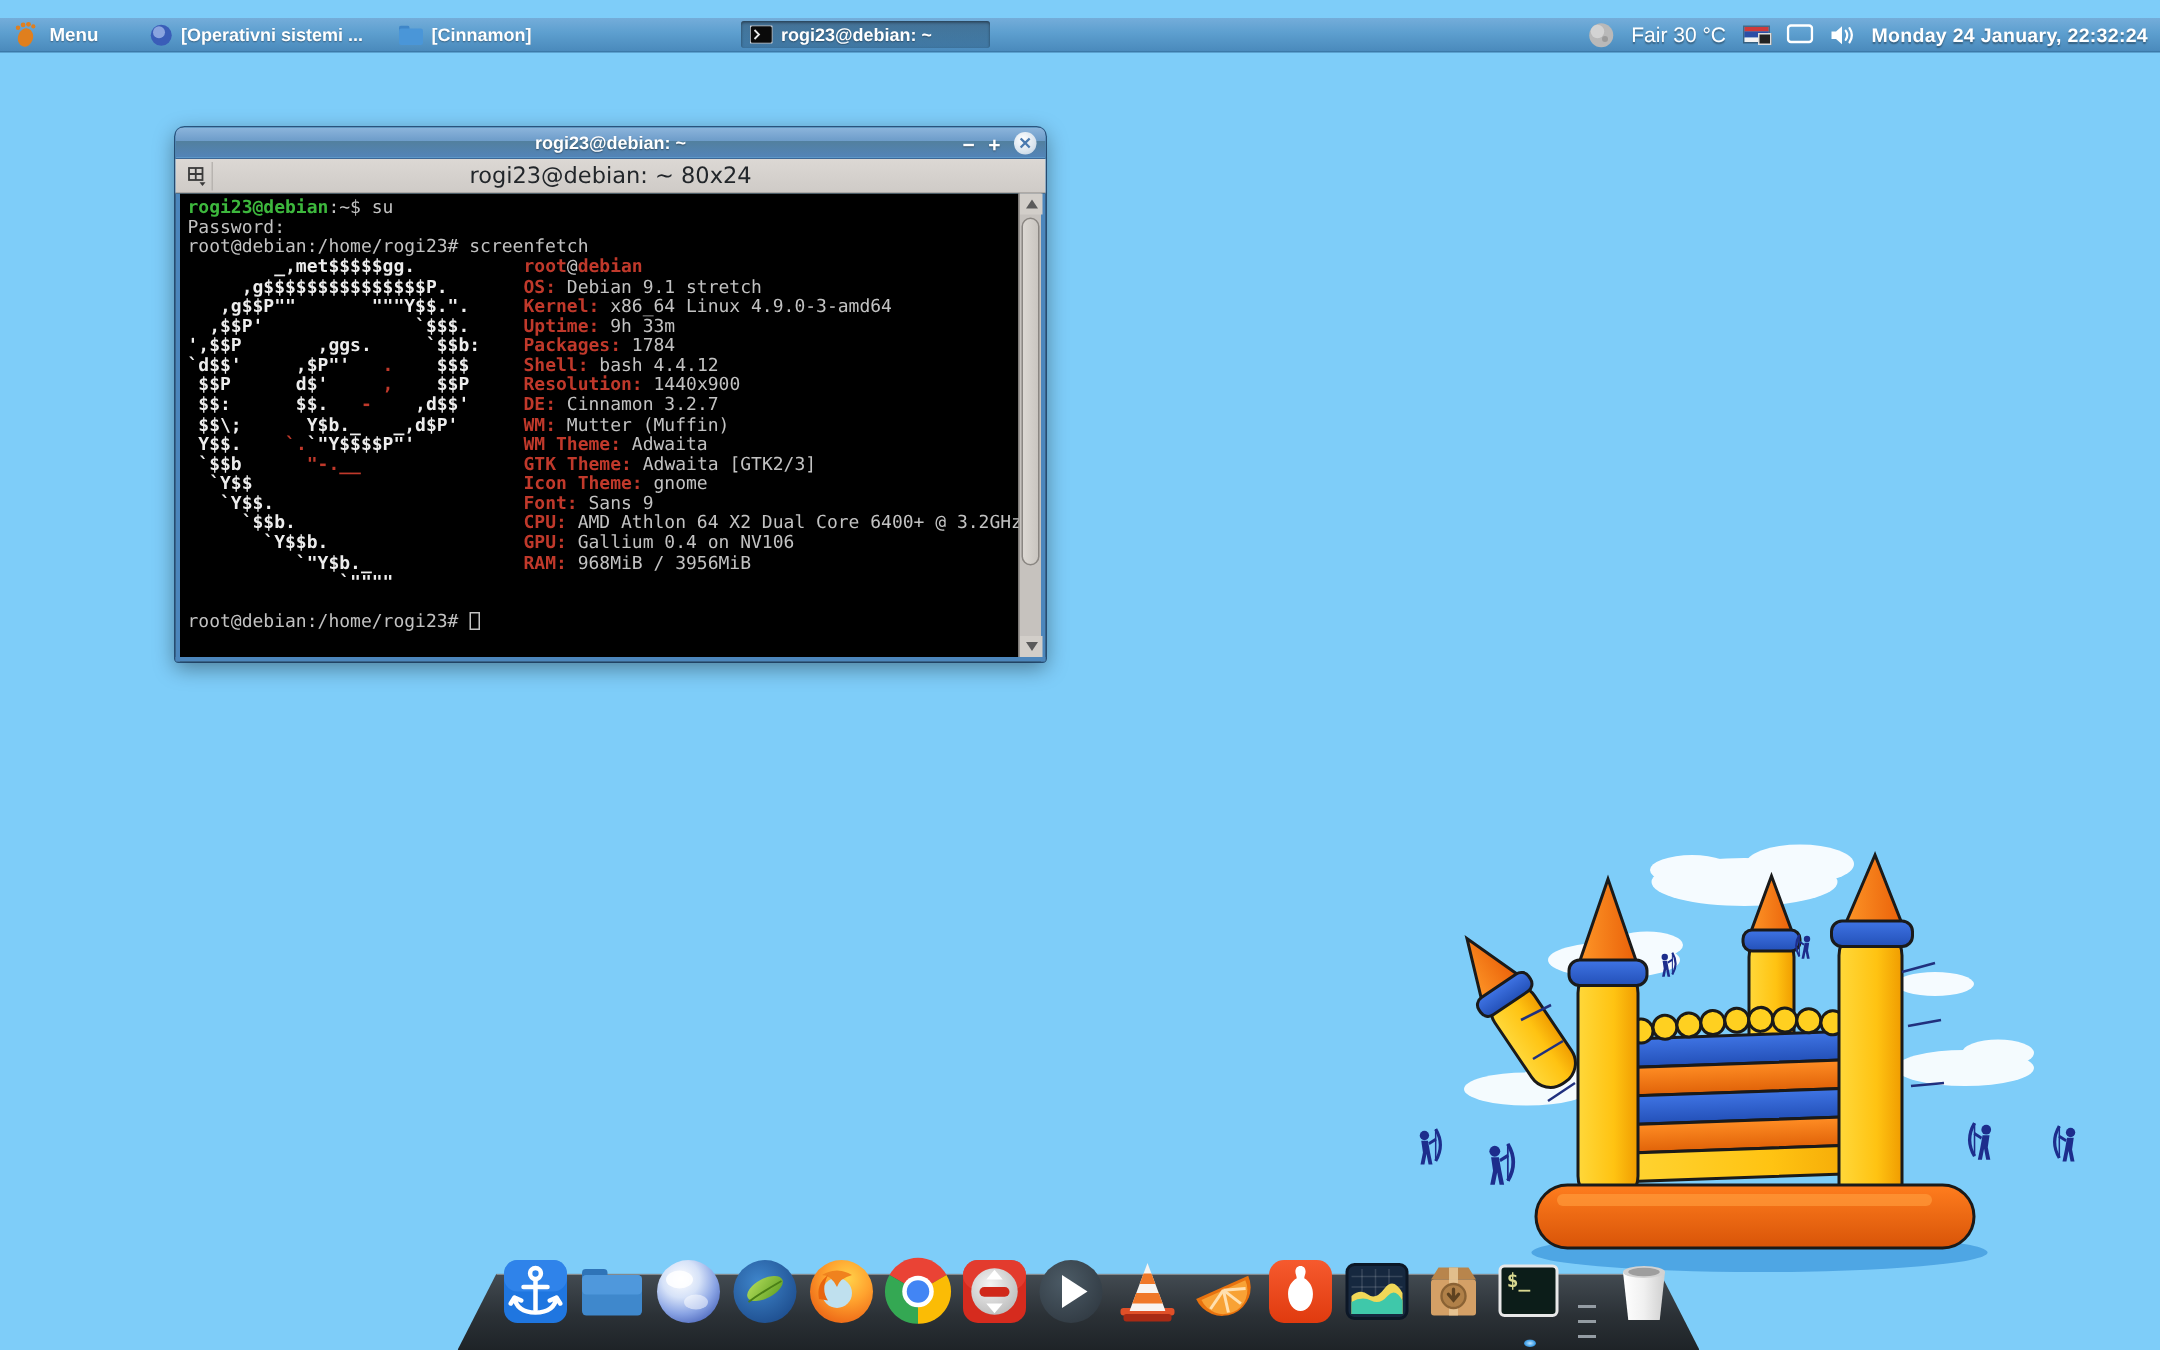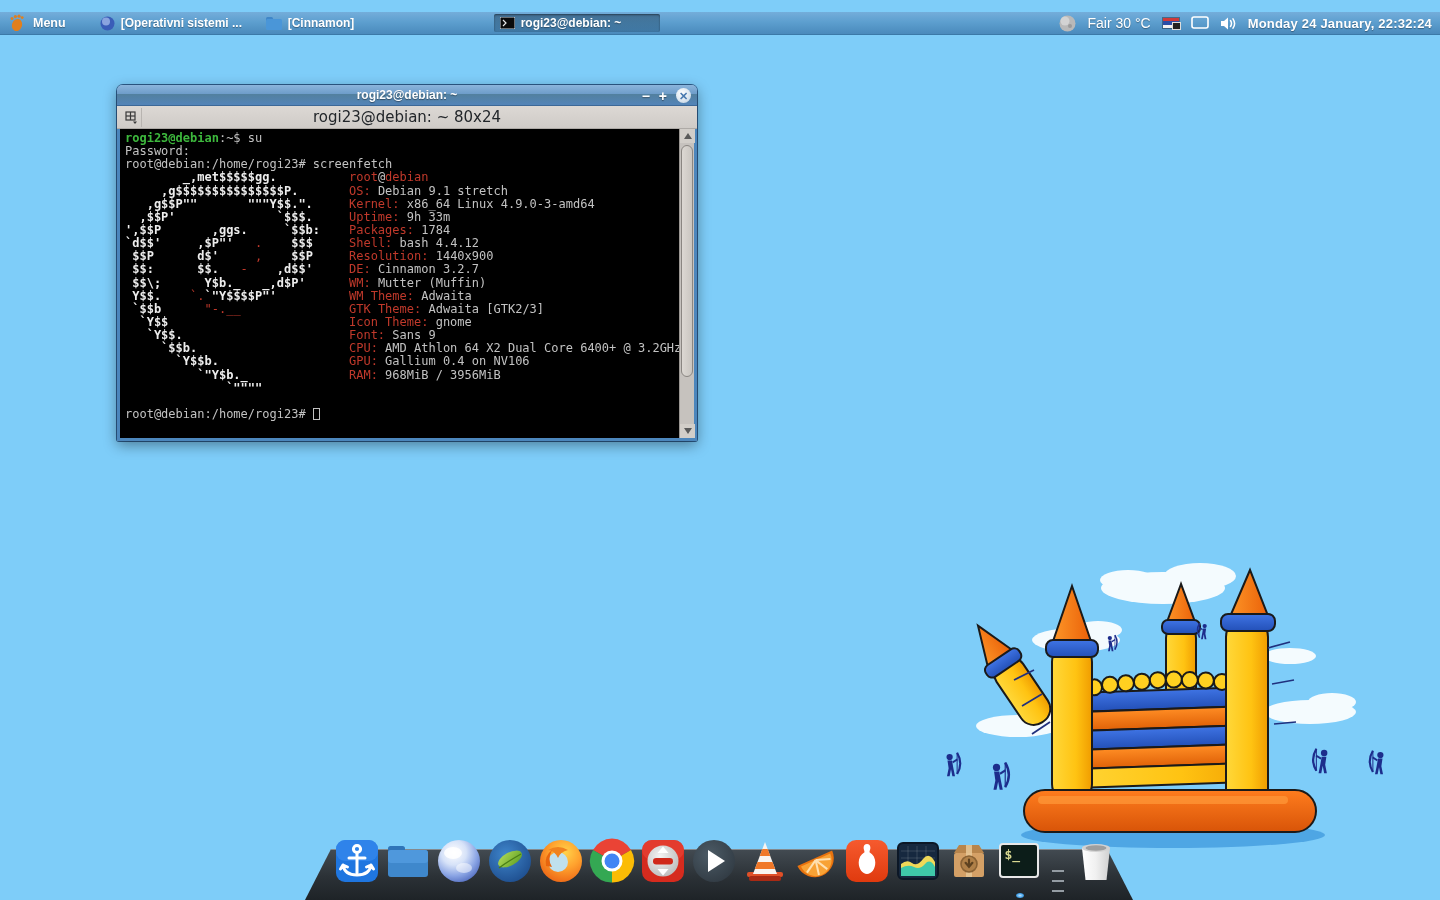--- a/index.html
+++ b/index.html
@@ -53,21 +53,21 @@
   .term-body {
     position:relative; height:312px; background:#000;
     border-left:3px solid #4c86bc; border-right:3px solid #4c86bc; border-bottom:3px solid #4c86bc;
   }
   .term-pre { position:absolute; left:5px; top:3px; right:18px; bottom:0;
     font-family:"DejaVu Sans Mono", monospace; font-size:12px; line-height:13.15px; white-space:pre; }
   .tline { height:13.15px; }
   .c-g { color:#3db83d; font-weight:bold; }
   .c-t { color:#c2c2c2; }
   .c-w { color:#ededed; font-weight:bold;margin-top:47px; }
-  .c-r, .c-R { color:#c0392b; font-weight:normal; }
+  .c-r, .c-R { color:#c0392b; font-weight:bold; }
   .cursor { display:inline-block; width:7px; height:12px; border:1px solid #c2c2c2; vertical-align:-2px; }
   
   .sbar { position:absolute; right:0; top:0; bottom:0; width:15px; background:#c6c2be; border-left:1px solid #9a9692; }
   .sb-arrow { position:absolute; left:0; width:15px; height:14px; background:#d2cec9; display:flex; align-items:center; justify-content:center; }
   .sb-arrow.up { top:0; } .sb-arrow.down { bottom:0; }
   .sb-arrow .tri { width:0; height:0; border-left:4px solid transparent; border-right:4px solid transparent; }
   .sb-arrow.up .tri { border-bottom:6px solid #5a5a5a; }
   .sb-arrow.down .tri { border-top:6px solid #5a5a5a; }
   .sb-thumb { position:absolute; left:1px; top:16px; width:12px; height:232px; background:linear-gradient(90deg,#dcd8d3,#c9c5c0); border:1px solid #8a8682; border-radius:7px; }
 

